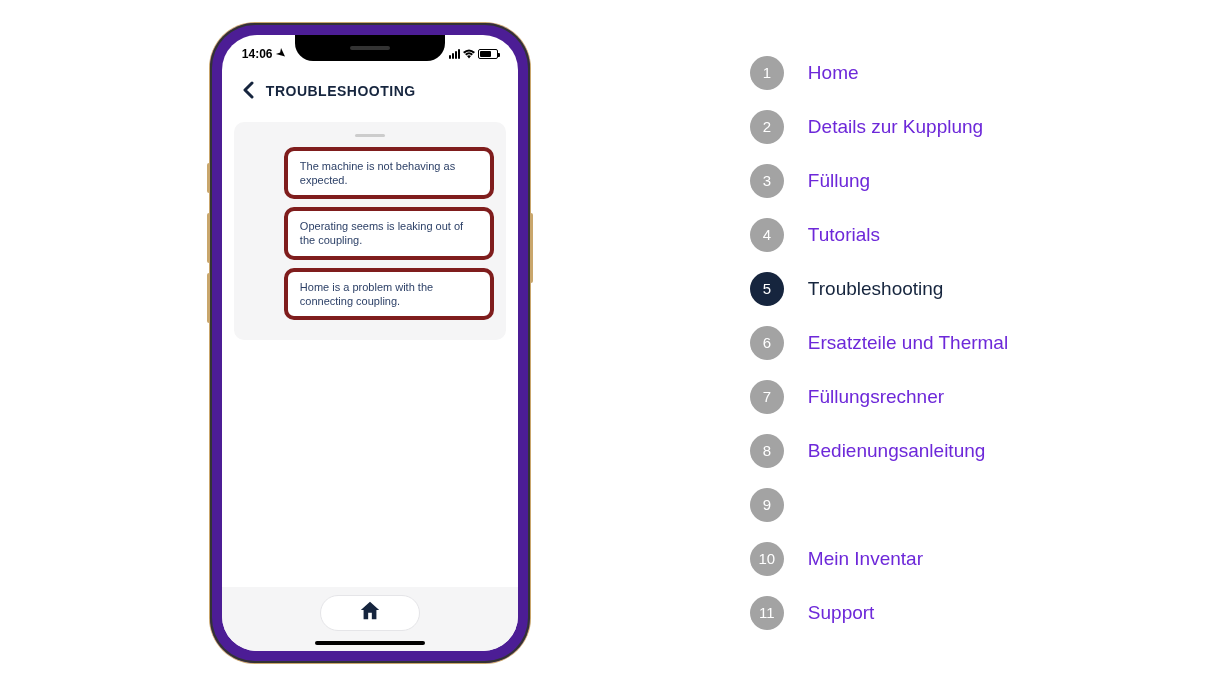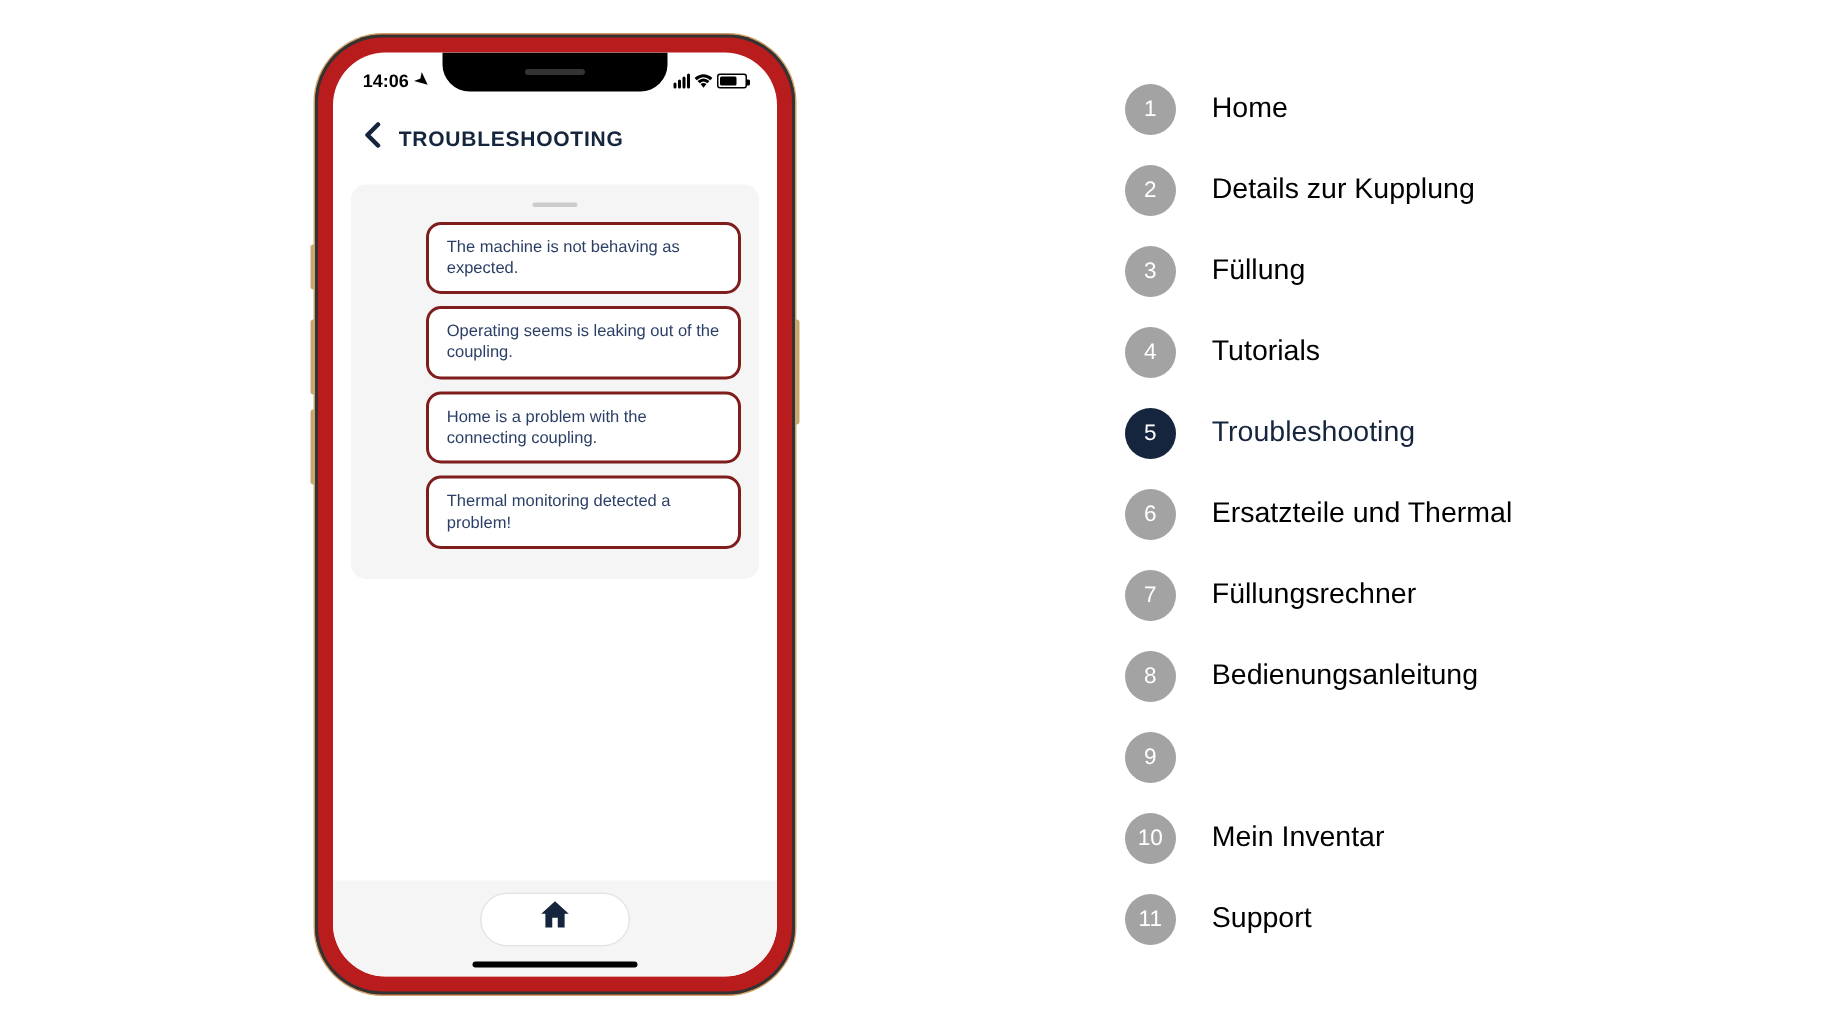--- a/index.html
+++ b/index.html
@@ -13,21 +13,21 @@
       height: 685px;
       background: #fff;
       display: flex;
       align-items: center;
       justify-content: center;
       gap: 220px;
     }
     .phone-frame {
       width: 320px;
       height: 640px;
-      background: #b91c1c;
+      background: #4c1d95;
       border-radius: 45px;
       padding: 12px;
       position: relative;
       box-shadow: 0 0 0 1px #c9a66c, inset 0 0 0 2px #333;
     }
     .phone-side-button-left {
       position: absolute;
       left: -3px;
       top: 140px;
       width: 3px;
@@ -189,21 +189,21 @@
       color: #16253e;
       margin-bottom: 12px;
     }
     .option-wrap {
       display: flex;
       justify-content: flex-end;
       margin-bottom: 8px;
     }
     .option {
       background: #fff;
-      border: 2px solid #7f1d1d;
+      border: 4px solid #7f1d1d;
       border-radius: 10px;
       padding: 8px 12px;
       font-size: 11px;
       color: #2b3f66;
       font-weight: 500;
       line-height: 1.3;
       max-width: 210px;
       text-align: left;
     }
     .bottom-bar {
@@ -262,21 +262,21 @@
       justify-content: center;
       font-size: 15px;
       font-weight: 400;
       flex-shrink: 0;
     }
     .legend-item.active .legend-badge {
       background: #16253e;
     }
     .legend-label {
       font-size: 19px;
-      color: #000000;
+      color: #6d28d9;
       font-weight: 300;
     }
     .legend-item.active .legend-label {
       color: #16253e;
     }
     .loc-arrow {
       display: inline-block;
       transform: rotate(40deg);
       font-size: 11px;
     }
@@ -327,23 +327,20 @@
 
       <div class="option-wrap">
         <div class="option">The machine is not behaving as expected.</div>
       </div>
       <div class="option-wrap">
         <div class="option">Operating seems is leaking out of the coupling.</div>
       </div>
       <div class="option-wrap">
         <div class="option">Home is a problem with the connecting coupling.</div>
       </div>
-      <div class="option-wrap">
-        <div class="option">Thermal monitoring detected a problem!</div>
-      </div>
     </div>
 
     <div class="bottom-bar">
       <div class="home-button">
         <span class="home-icon">
           <svg viewBox="0 0 24 24">
               <path d="M12 2 L2 11 L5 11 L5 21 L10 21 L10 14 L14 14 L14 21 L19 21 L19 11 L22 11 Z"></path>
             </svg>
         </span>
       </div>

